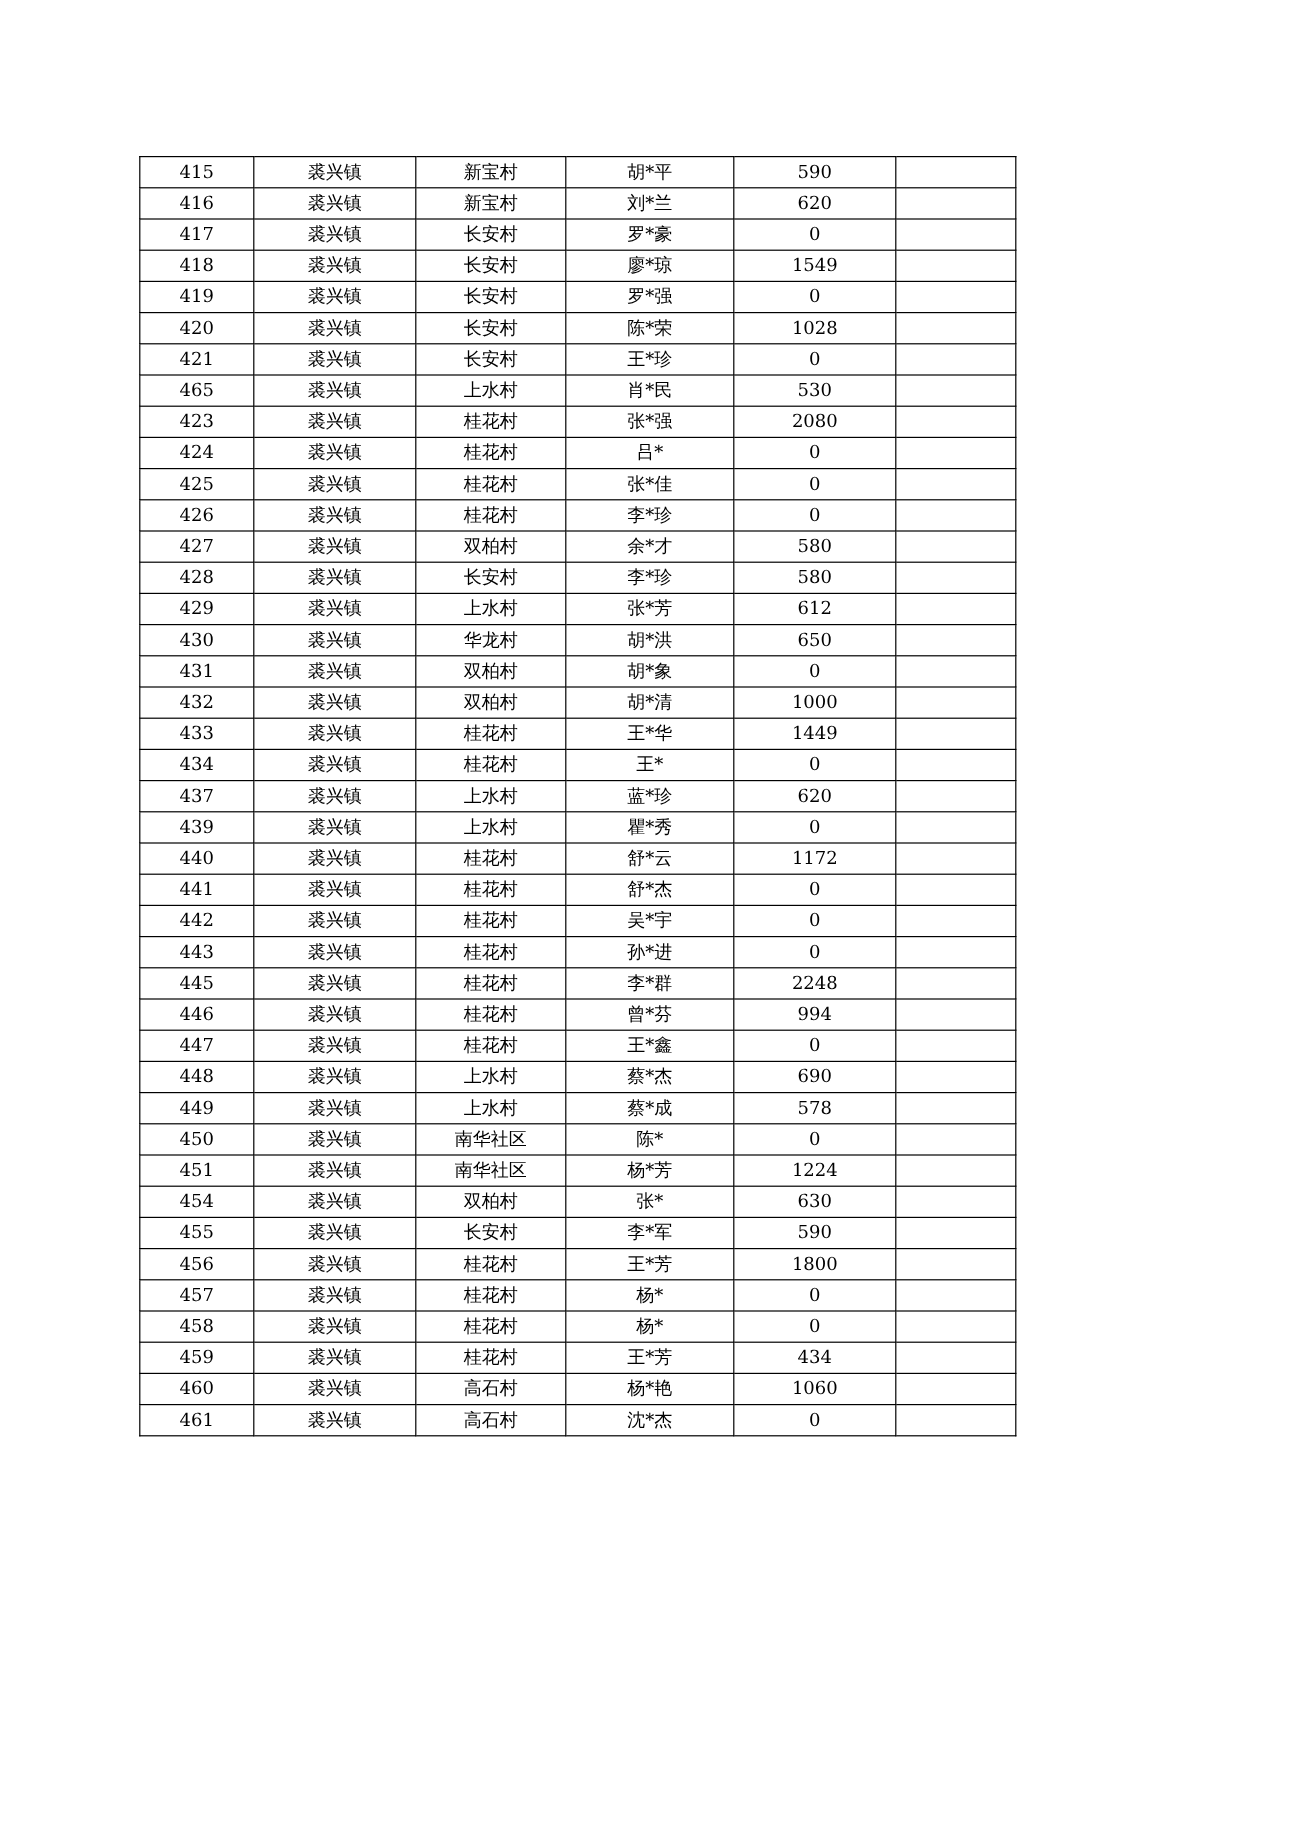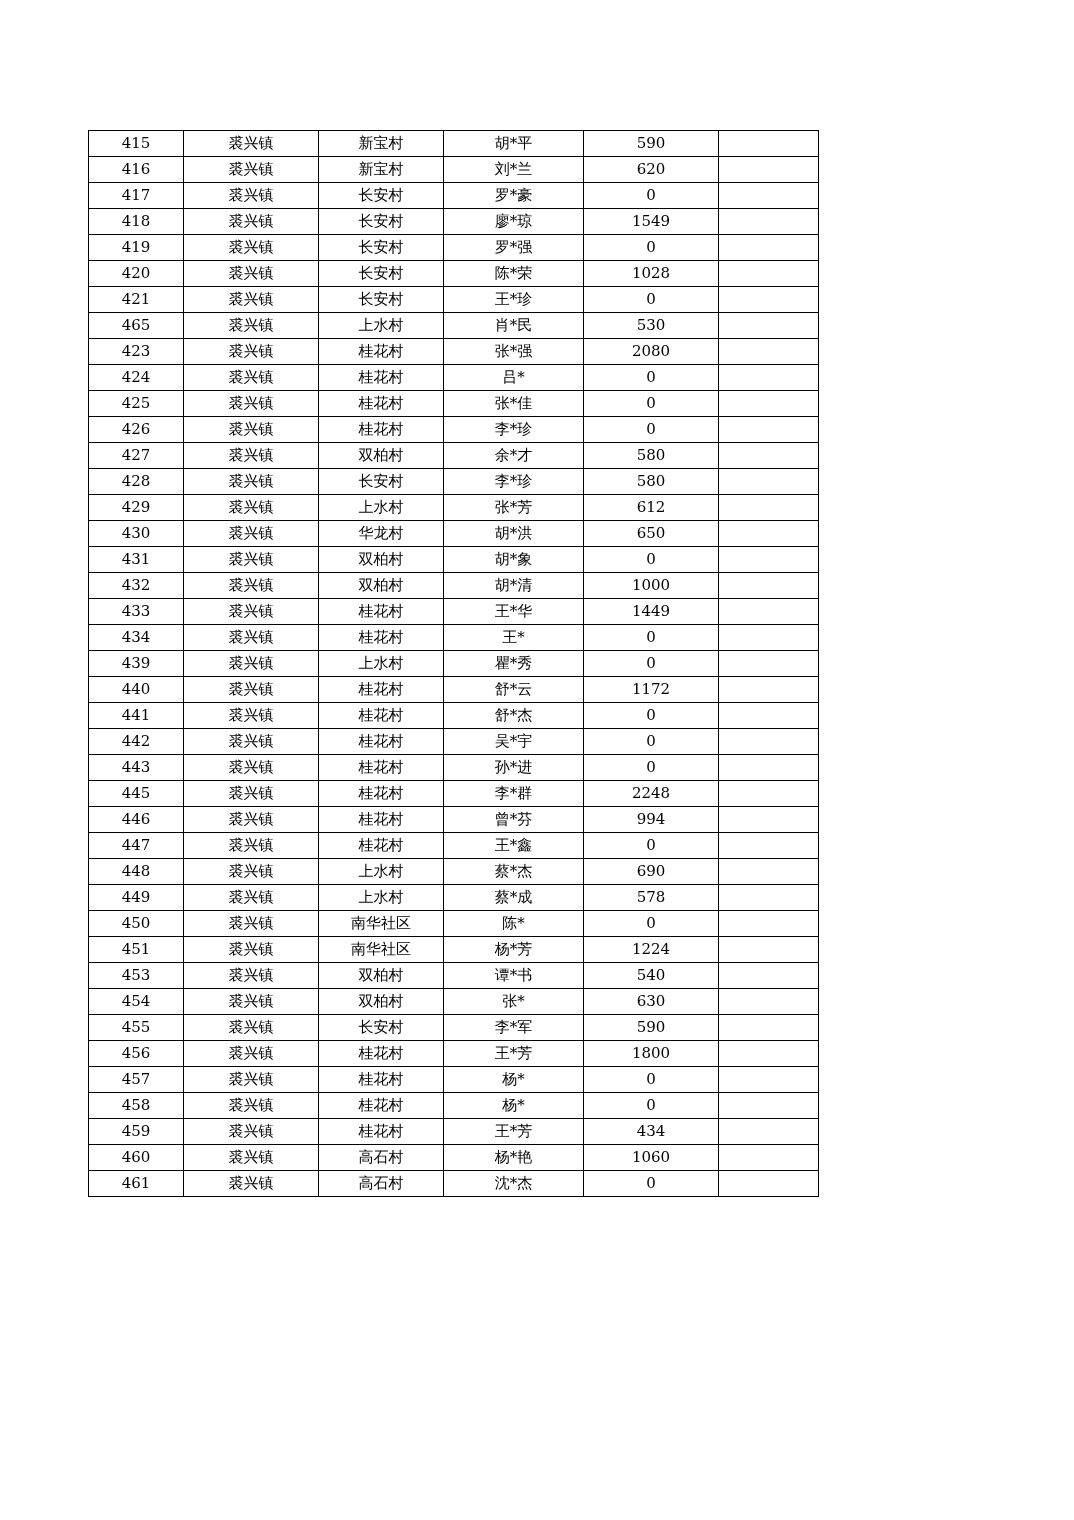--- a/index.html
+++ b/index.html
@@ -9,21 +9,21 @@
   body {
     width: 1074px;
     height: 1520px;
     background: #ffffff;
     position: relative;
     font-family: "DejaVu Serif", "Liberation Serif", serif;
     color: #000000;
   }
   .sheet {
     position: absolute;
-    left: 88px;
+    left: 116px;
     top: 130px;
   }
   table.data-table {
     border-collapse: collapse;
     table-layout: fixed;
   }
   table.data-table td {
     border: 1px solid #000000;
     height: 25px;
     text-align: center;
@@ -209,20 +209,28 @@
         </tr>
         <tr>
           <td>434</td>
           <td>裘兴镇</td>
           <td>桂花村</td>
           <td>王*</td>
           <td>0</td>
           <td></td>
         </tr>
         <tr>
+          <td>437</td>
+          <td>裘兴镇</td>
+          <td>上水村</td>
+          <td>蓝*珍</td>
+          <td>620</td>
+          <td></td>
+        </tr>
+        <tr>
           <td>439</td>
           <td>裘兴镇</td>
           <td>上水村</td>
           <td>瞿*秀</td>
           <td>0</td>
           <td></td>
         </tr>
         <tr>
           <td>440</td>
           <td>裘兴镇</td>
@@ -302,28 +310,20 @@
           <td>陈*</td>
           <td>0</td>
           <td></td>
         </tr>
         <tr>
           <td>451</td>
           <td>裘兴镇</td>
           <td>南华社区</td>
           <td>杨*芳</td>
           <td>1224</td>
-          <td></td>
-        </tr>
-        <tr>
-          <td>453</td>
-          <td>裘兴镇</td>
-          <td>双柏村</td>
-          <td>谭*书</td>
-          <td>540</td>
           <td></td>
         </tr>
         <tr>
           <td>454</td>
           <td>裘兴镇</td>
           <td>双柏村</td>
           <td>张*</td>
           <td>630</td>
           <td></td>
         </tr>

